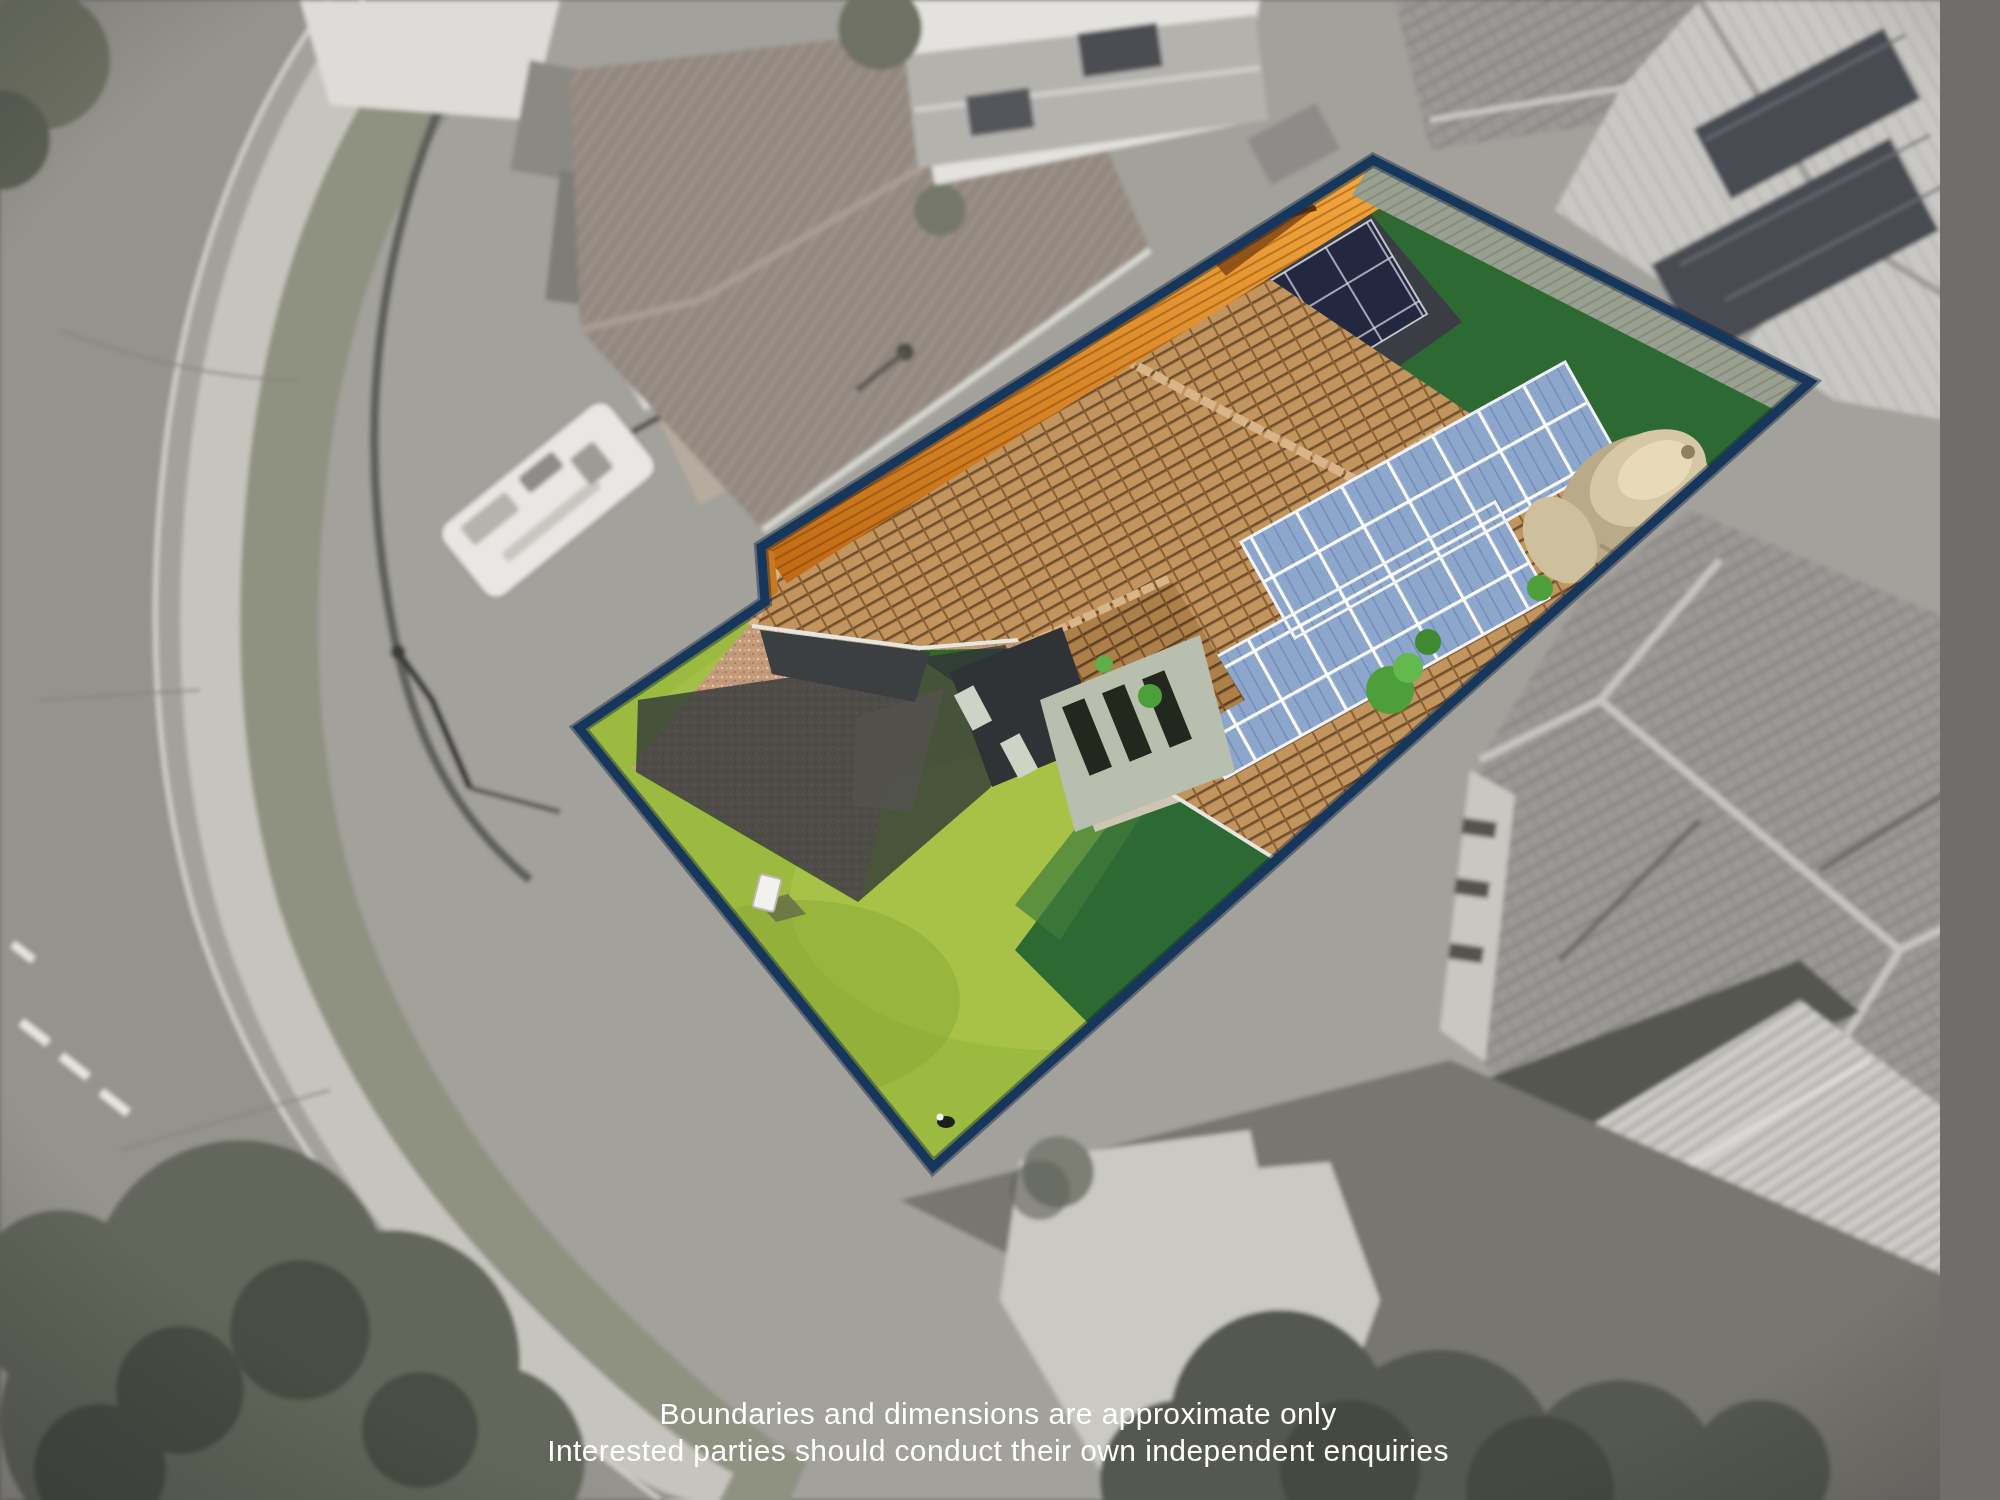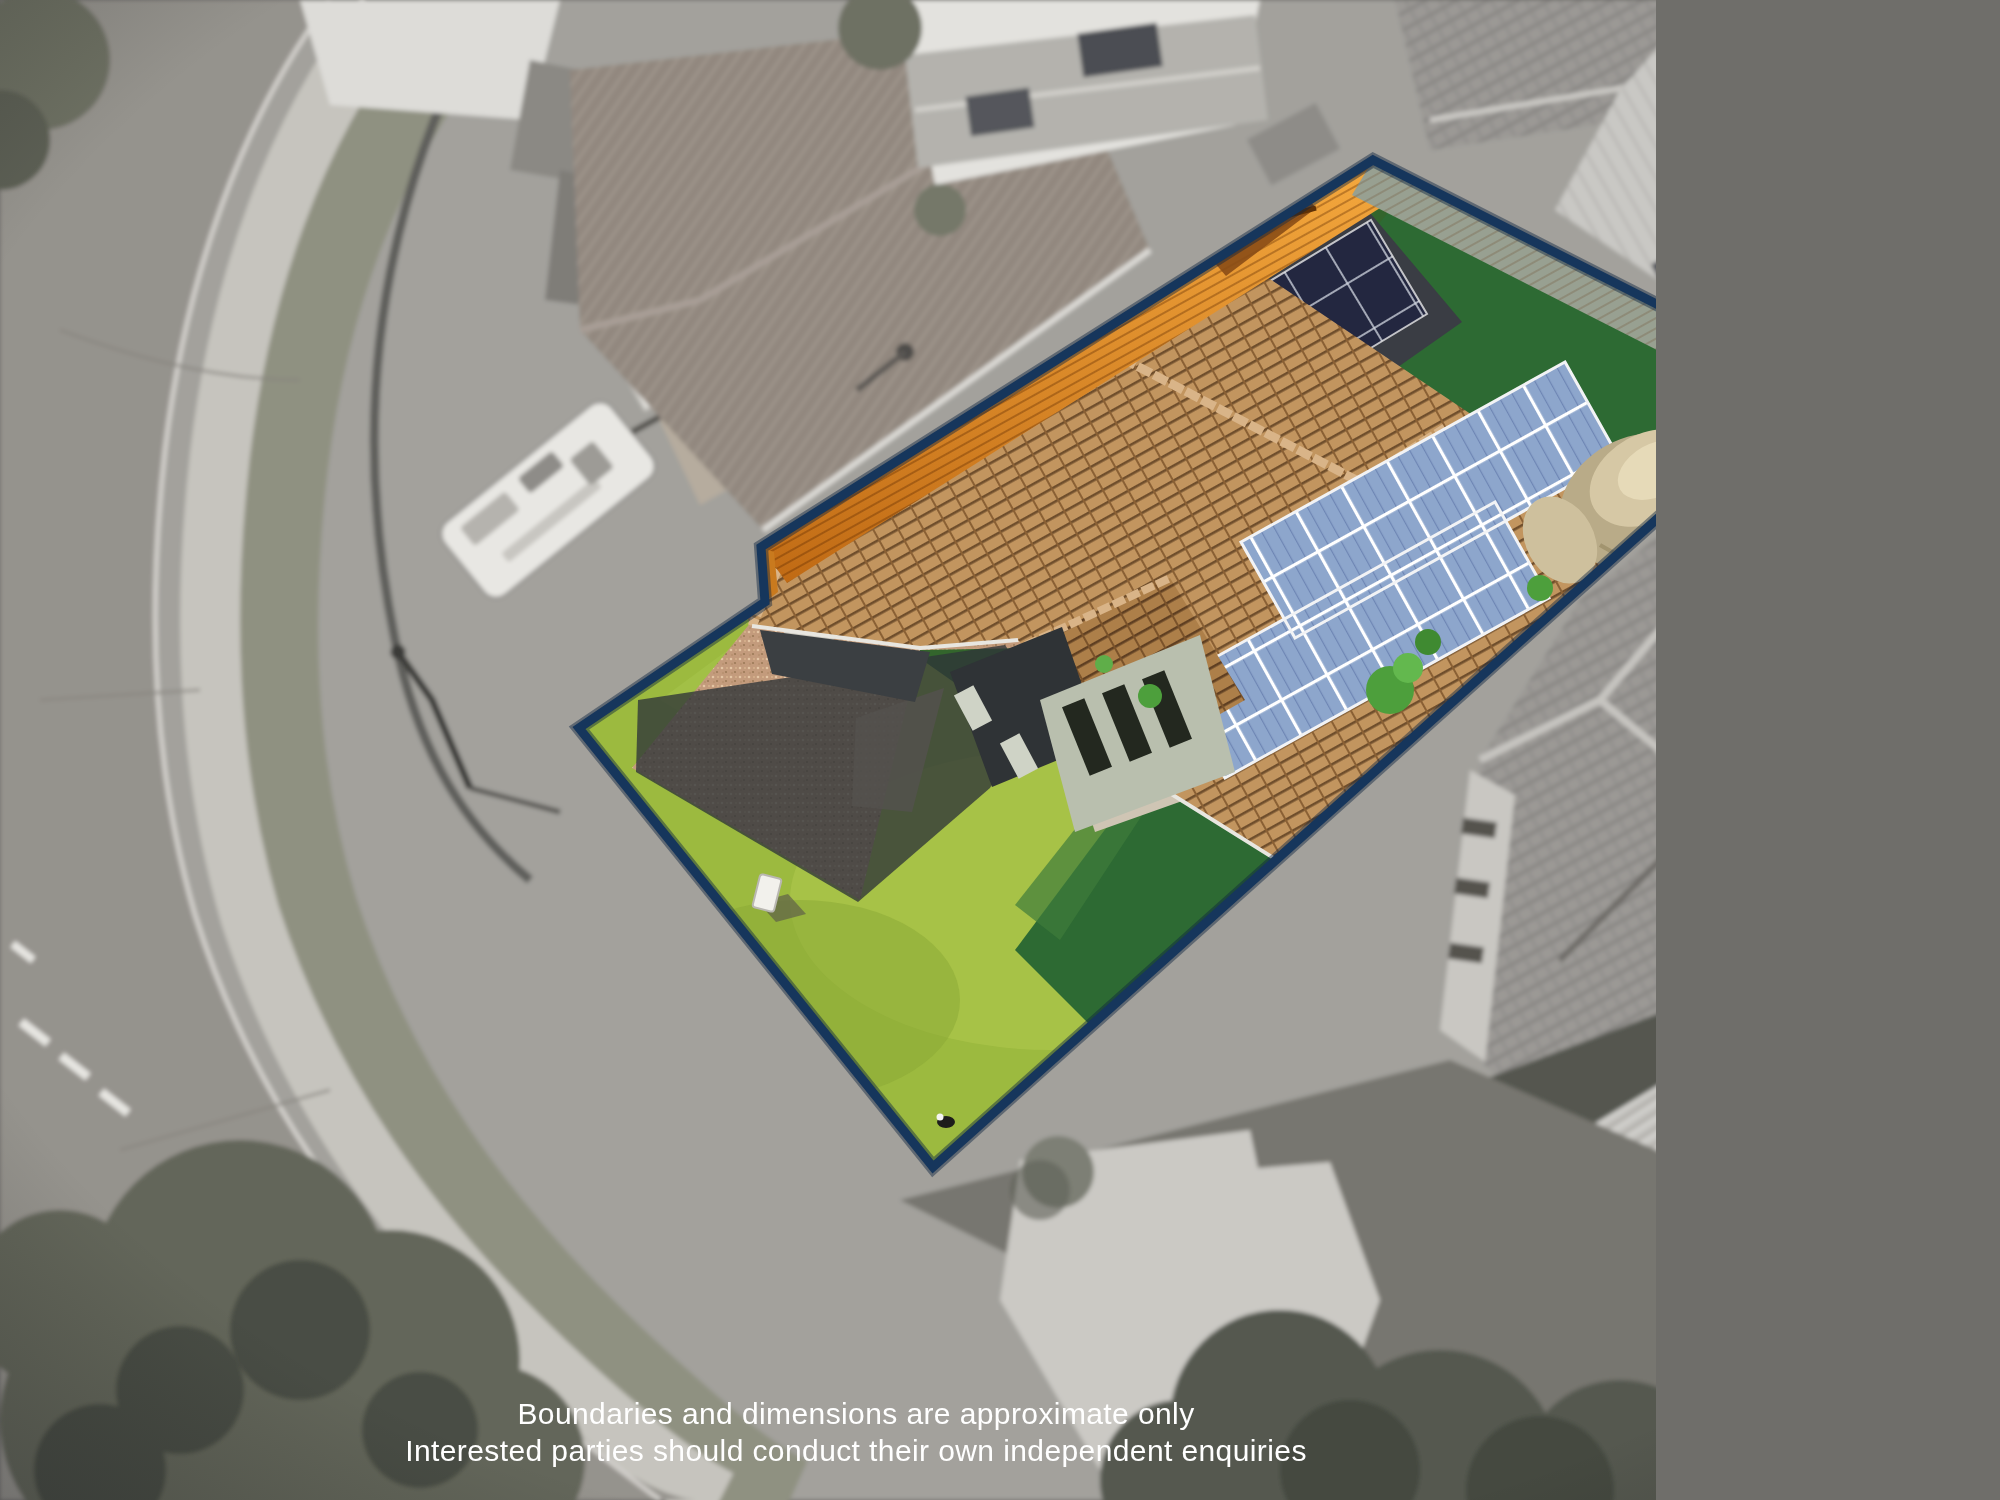--- a/index.html
+++ b/index.html
@@ -1,16 +1,16 @@
 <!DOCTYPE html>
 <html style="--boundary: #16365c; --lawn: #9cba3f; --lawn-shade: #2d6a33; --roof: #c2955f; --roof-shade: #ad7f49; --ridge: #d9b488; --solar-blue: #8da6cc; --solar-dark: #232740; --solar-purple: #5e2c5a; --fence-orange: #e08c2d; --fence-gray: #98a091; --gravel: #c39b7c; --tank-cream: #d6c8a5; --bg-gray: #a3a19c; --road-gray: #95938d; --text: #ffffff;"><head>
 <meta charset="utf-8">
 <style>
   html,body{margin:0;padding:0;background:#6f6e6a;}
-  #stage{position:relative;width:1656px;height:1500px;overflow:hidden;
+  #stage{position:relative;width:1940px;height:1500px;overflow:hidden;
          font-family:"Liberation Sans",sans-serif;}
   #stage svg{position:absolute;inset:0;display:block;}
   #disclaimer{position:absolute;left:0;right:0;top:1395px;text-align:center;
               transform:translateX(28px);color:#fff;font-size:30px;line-height:37px;
               font-weight:400;letter-spacing:.4px;
               font-family:"Liberation Sans",sans-serif;}
   #disclaimer .dl{white-space:nowrap;}
 </style>
 </head>
 <body>

